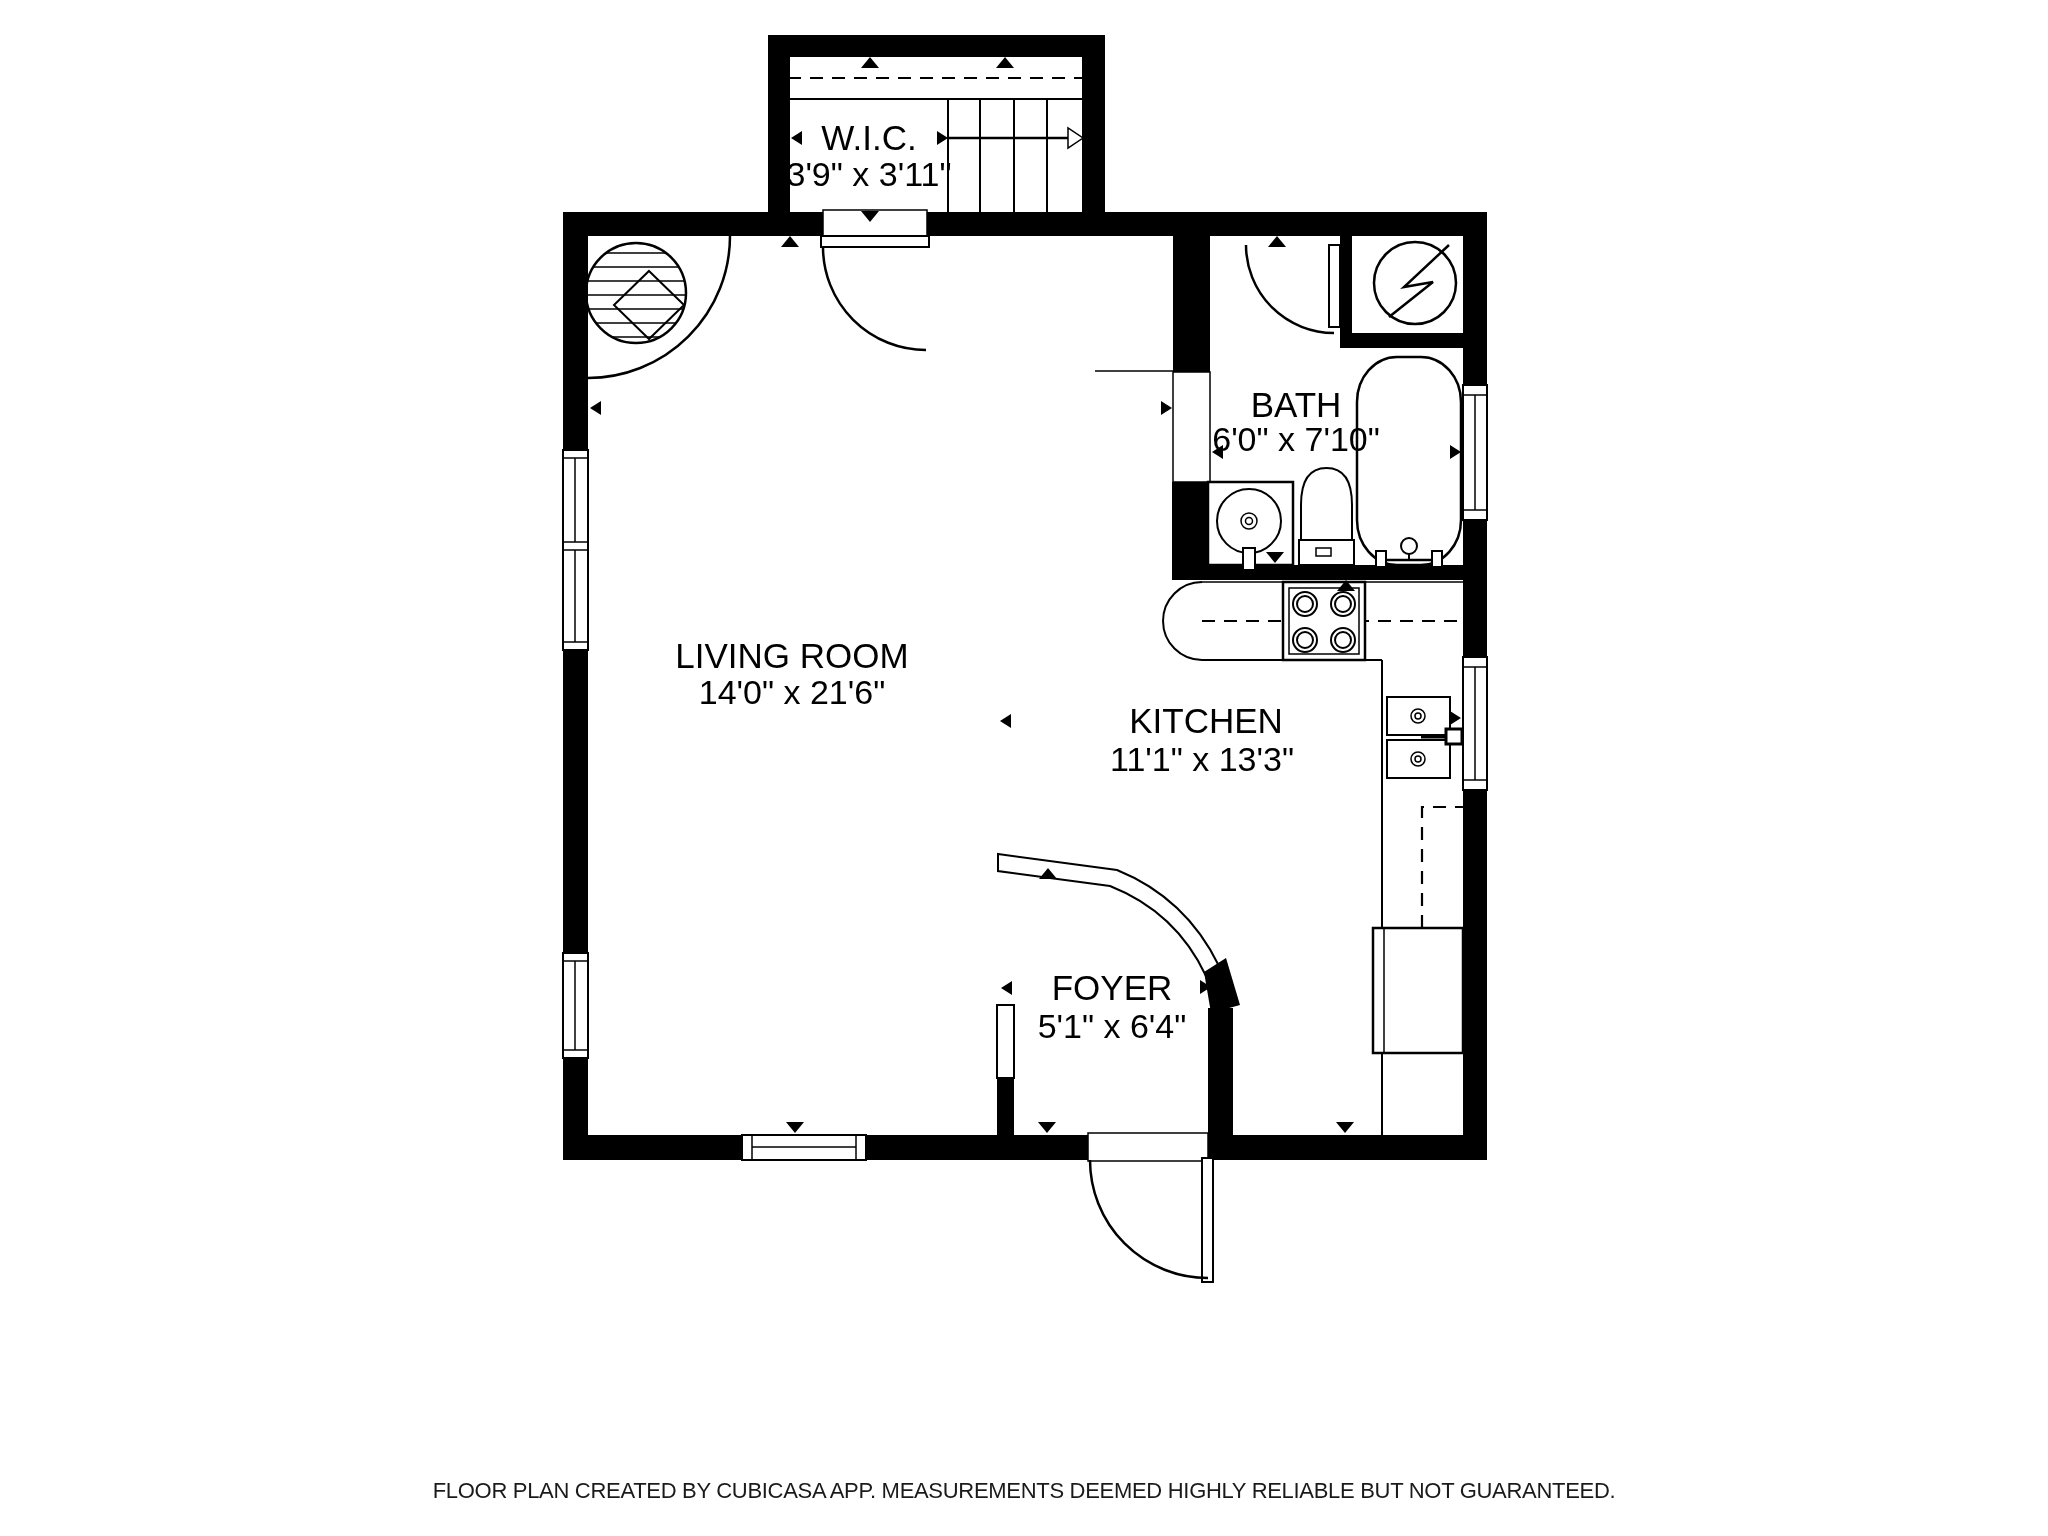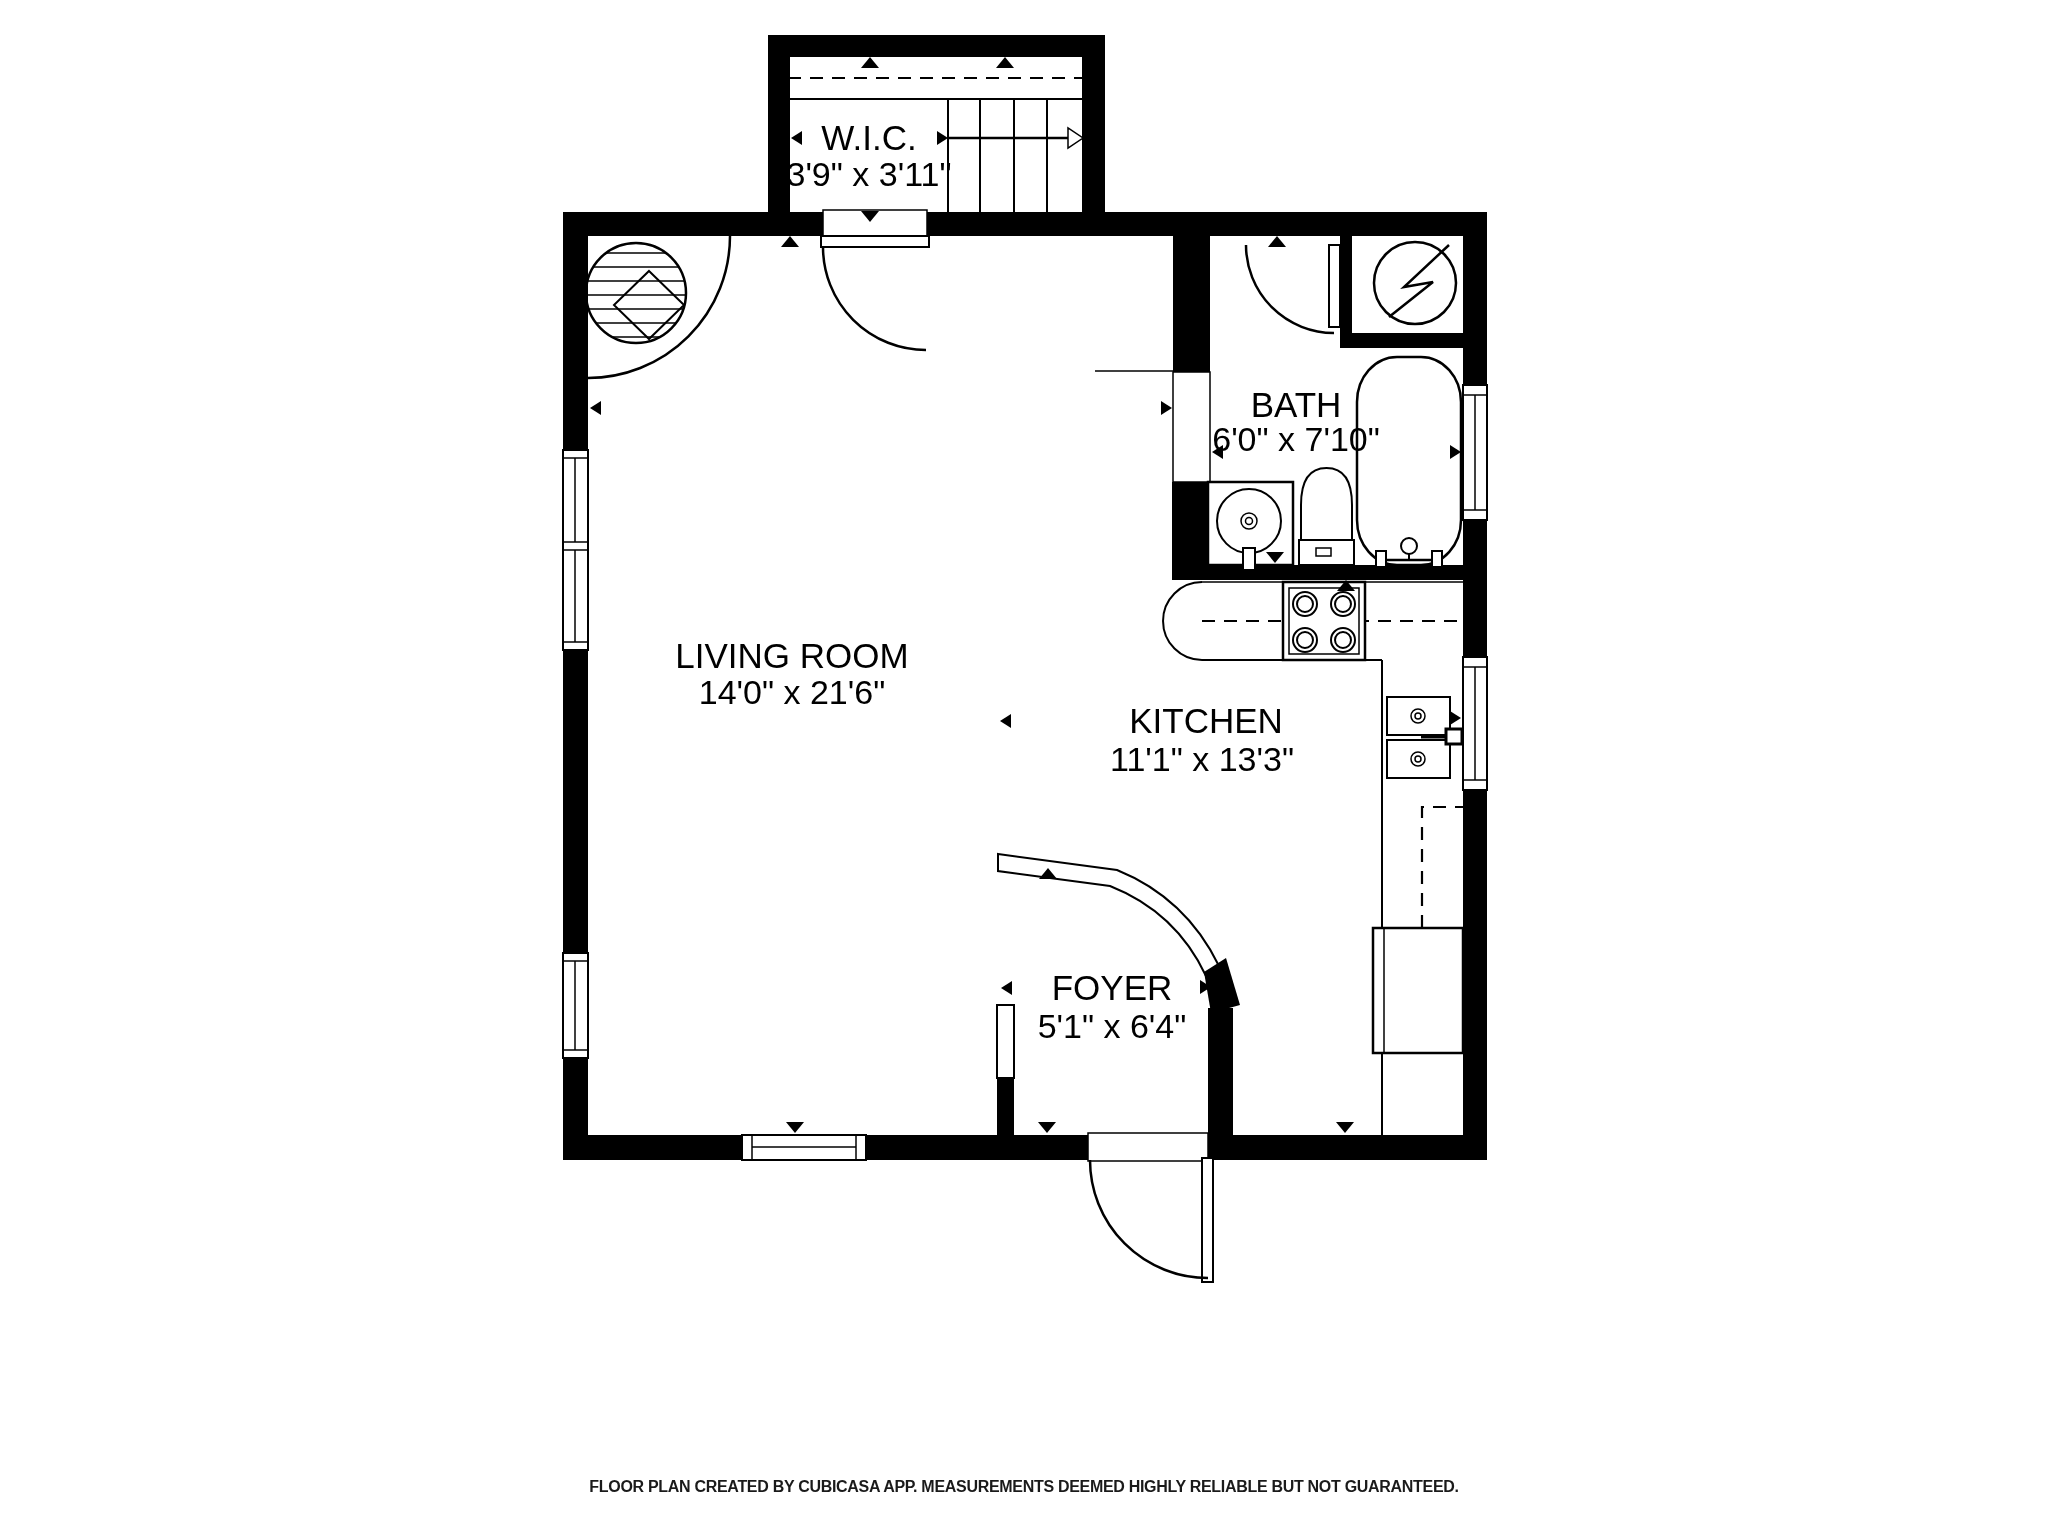--- a/index.html
+++ b/index.html
@@ -12,21 +12,21 @@
   .thin { stroke: #000000; stroke-width: 1.5; fill: none; }
   .ln   { stroke: #000000; stroke-width: 2;   fill: none; }
   .ln25 { stroke: #000000; stroke-width: 2.5; fill: none; }
   .fixt { stroke: #000000; stroke-width: 2.5; fill: #ffffff; }
   .fixt2{ stroke: #000000; stroke-width: 2;   fill: #ffffff; }
   .open { stroke: #000000; stroke-width: 1.5; fill: #ffffff; }
   .marker { fill: #000000; stroke: none; }
   .dashed { stroke: #000000; stroke-width: 2.2; fill: none; stroke-dasharray: 13 9; }
   #footer {
     position: absolute; left: 0; top: 1478px; width: 2048px;
-    text-align: center; font-weight: bold; font-size: 16px;
+    text-align: center; font-weight: normal; font-size: 22px;
     letter-spacing: -0.3px; color: #1a1a1a;
   }
 </style>
 </head>
 <body>
 
 <div id="plan">
 <svg width="2048" height="1536" viewBox="0 0 2048 1536">
 
   <g>

